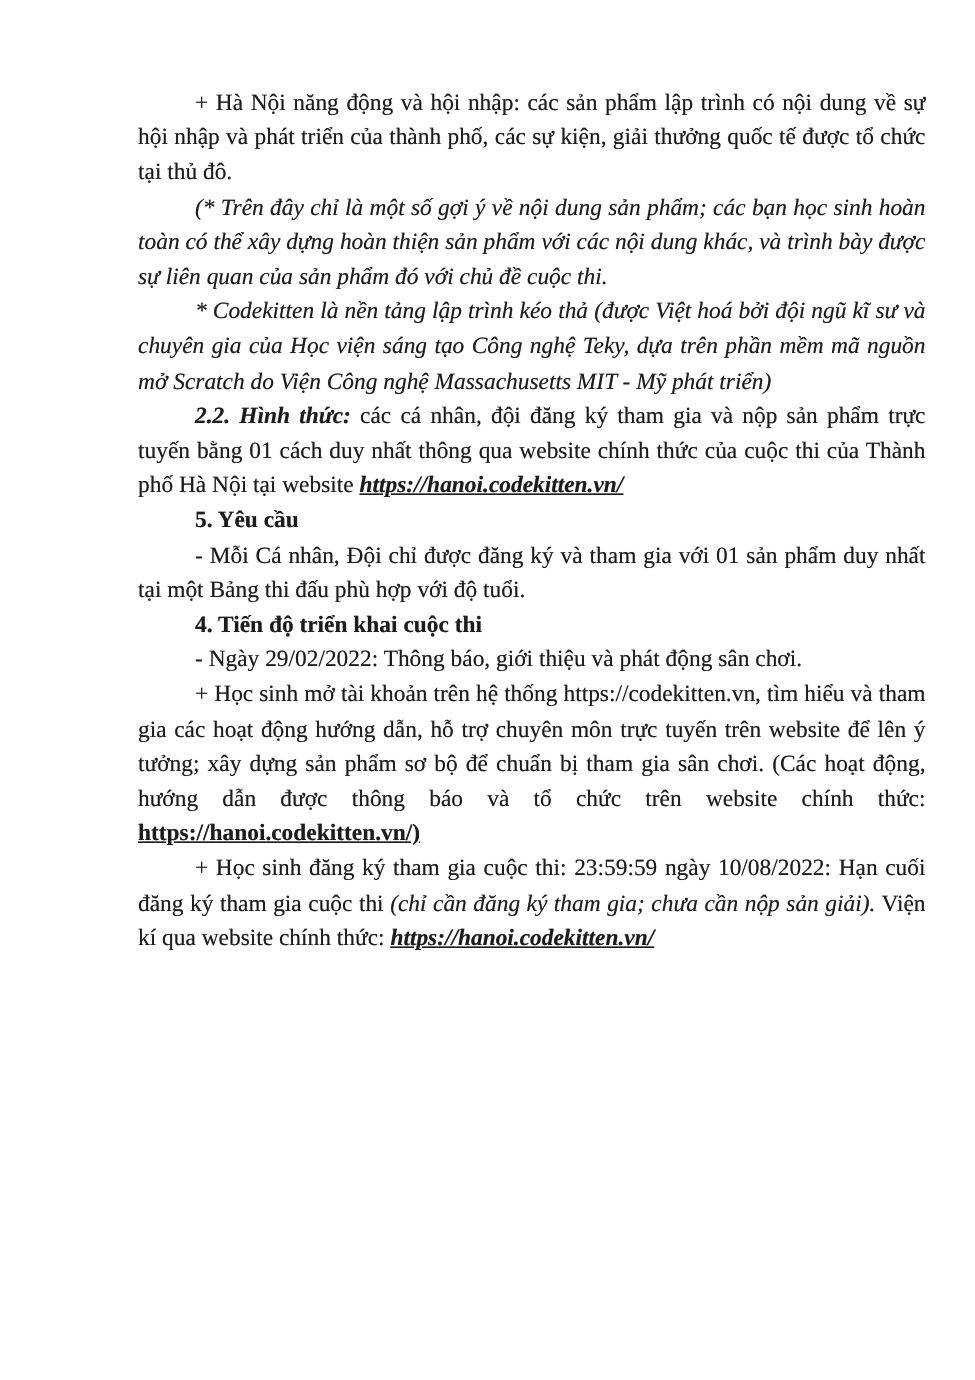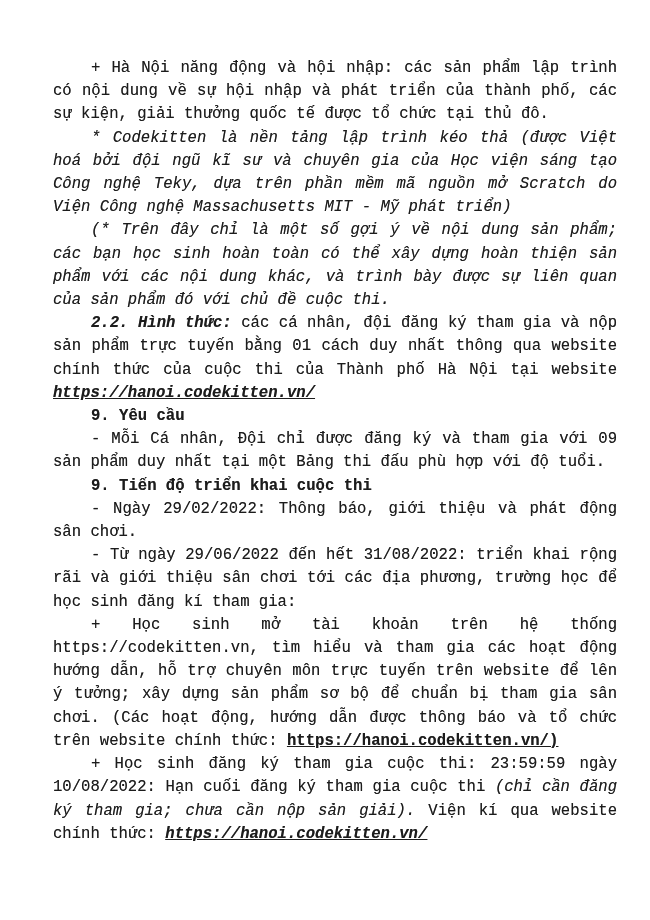--- a/index.html
+++ b/index.html
@@ -12,22 +12,21 @@
     height: 920px;
     overflow: hidden;
     font-family: "Liberation Serif", "DejaVu Serif", serif;
   }
   .page {
     box-sizing: border-box;
     width: 650px;
     height: 920px;
     background: var(--paper, #ffffff);
     color: var(--ink, #1c1c1c);
-    padding: 57px 33px 0 53px;
-    font-family: Liberation Mono, monospace;
+    padding: 57px 33px 0 92px;
   }
   .doc-body {
     font-size: 15.6px;
     line-height: 23.2px;
     text-align: justify;
     text-shadow: 0 0 0.45px rgba(20,20,20,0.55); 
   }
   .doc-body p {
     margin: 0;
     padding: 0;
@@ -39,24 +38,23 @@
   .run.bold-italic  { font-weight: bold; font-style: italic; }
   .run.link-bold    { font-weight: bold; text-decoration: underline; color: inherit; }
   .run.link-bold-italic { font-weight: bold; font-style: italic; text-decoration: underline; color: inherit; margin-top: 29px; }
 </style>
 </head>
 <body>
 
 <div class="page">
   <div class="doc-body">
       <p><span class="run regular">+ Hà Nội năng động và hội nhập: các sản phẩm lập trình có nội dung về sự hội nhập và phát triển của thành phố, các sự kiện, giải thưởng quốc tế được tổ chức tại thủ đô.</span></p>
+      <p><span class="run italic">(* Trên đây chỉ là một số gợi ý về nội dung sản phẩm; các bạn học sinh hoàn toàn có thể xây dựng hoàn thiện sản phẩm với các nội dung khác, và trình bày được sự liên quan của sản phẩm đó với chủ đề cuộc thi.</span></p>
       <p><span class="run italic">* Codekitten là nền tảng lập trình kéo thả (được Việt hoá bởi đội ngũ kĩ sư và chuyên gia của Học viện sáng tạo Công nghệ Teky,  dựa trên phần mềm mã nguồn mở Scratch do Viện Công nghệ Massachusetts MIT - Mỹ phát triển)</span></p>
-      <p><span class="run italic">(* Trên đây chỉ là một số gợi ý về nội dung sản phẩm; các bạn học sinh hoàn toàn có thể xây dựng hoàn thiện sản phẩm với các nội dung khác, và trình bày được sự liên quan của sản phẩm đó với chủ đề cuộc thi.</span></p>
       <p><span class="run bold-italic">2.2. Hình thức:</span><span class="run regular">  các cá nhân, đội đăng ký tham gia và nộp sản phẩm trực tuyến bằng 01 cách duy nhất thông qua website chính thức của cuộc thi của Thành phố Hà Nội tại website </span><span class="run link-bold-italic">https://hanoi.codekitten.vn/</span></p>
-      <p><span class="run bold">9. Yêu cầu</span></p>
-      <p><span class="run regular">- Mỗi Cá nhân, Đội chỉ được đăng ký và tham gia với 09 sản phẩm duy nhất tại một Bảng thi đấu phù hợp với độ tuổi.</span></p>
-      <p><span class="run bold">9. Tiến độ triển khai cuộc thi</span></p>
+      <p><span class="run bold">5. Yêu cầu</span></p>
+      <p><span class="run regular">- Mỗi Cá nhân, Đội chỉ được đăng ký và tham gia với 01 sản phẩm duy nhất tại một Bảng thi đấu phù hợp với độ tuổi.</span></p>
+      <p><span class="run bold">4. Tiến độ triển khai cuộc thi</span></p>
       <p><span class="run regular">- Ngày 29/02/2022: Thông báo, giới thiệu và phát động sân chơi.</span></p>
-      <p><span class="run regular">- Từ ngày 29/06/2022 đến hết 31/08/2022: triển khai rộng rãi và giới thiệu sân chơi tới các địa phương, trường học để học sinh đăng kí tham gia:</span></p>
       <p><span class="run regular">+ Học sinh mở tài khoản trên hệ thống https://codekitten.vn, tìm hiểu và tham gia các hoạt động hướng dẫn, hỗ trợ chuyên môn trực tuyến trên website để lên ý tưởng; xây dựng sản phẩm sơ bộ để chuẩn bị tham gia sân chơi. (Các hoạt động, hướng dẫn được thông báo và tổ chức trên website chính thức: </span><span class="run link-bold">https://hanoi.codekitten.vn/)</span></p>
       <p><span class="run regular">+ Học sinh đăng ký tham gia cuộc thi: 23:59:59 ngày 10/08/2022: Hạn cuối đăng ký tham gia cuộc thi </span><span class="run italic">(chỉ cần đăng ký tham gia; chưa cần nộp sản giải).</span><span class="run regular"> Viện kí qua website chính thức: </span><span class="run link-bold-italic">https://hanoi.codekitten.vn/</span></p>
     </div>
 </div>
 
 </body></html>

